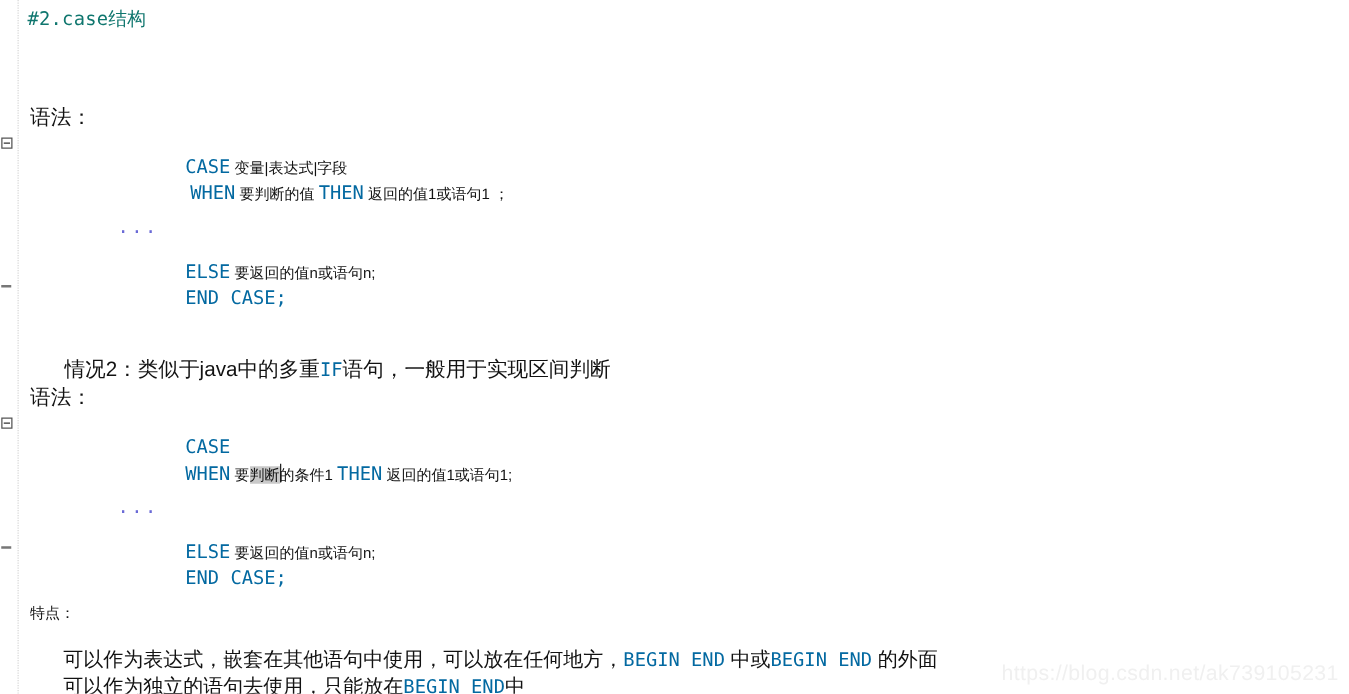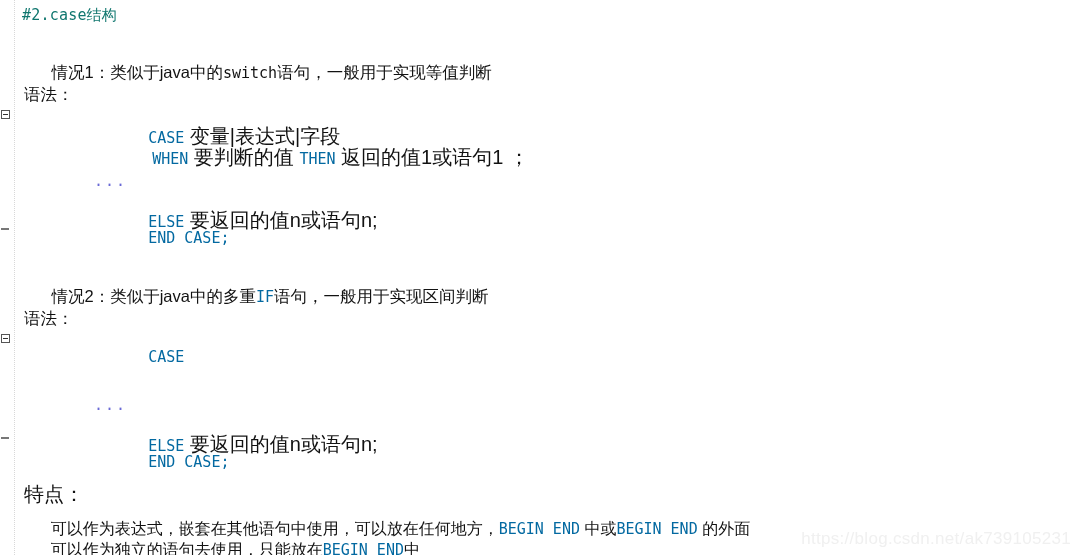--- a/index.html
+++ b/index.html
@@ -95,21 +95,21 @@
     font-family: "DejaVu Sans Mono", "Liberation Mono", monospace;
     font-size: 15px;
     color: #151515;
   }
   .kw {
     color: #0369a1;
     font-family: "DejaVu Sans Mono", "Liberation Mono", monospace;
   }
   .cn {
     font-family: "Liberation Sans", "DejaVu Sans", sans-serif;
-    font-size: 20px;
+    font-size: 12px;
     color: #121212;
   }
   .sel {
     background: #c9c9c9;
     color: #121212;
   }
   .caret {
     display: inline-block;
     width: 1px;
     height: 15px;
@@ -144,23 +144,20 @@
     <div class="fold-box" style="top:110px;"></div>
     <div class="fold-end" style="top:228px;"></div>
     <div class="fold-box" style="top:334px;"></div>
     <div class="fold-end" style="top:437px;"></div>
   </div>
 
   <div id="content">
 
     <div class="line heading" style="left:0px; top:8px;">#2.case结构</div>
 
-    <div class="line body-text" style="left:2px; top:47px;">
-      <span>情况1：类似于java中的</span><span class="mono">switch</span><span>语句，一般用于实现等值判断</span>
-    </div>
 
     <div class="line body-text" style="left:2px; top:86px;">语法：</div>
 
     <div class="line code" style="left:72px; top:111px;">
       <span class="kw">CASE</span><span class="cn"> 变量|表达式|字段</span>
     </div>
     <div class="line code" style="left:76px; top:132px;">
       <span class="kw">WHEN</span><span class="cn"> 要判断的值 </span><span class="kw">THEN</span><span class="cn"> 返回的值1或语句1 ；</span>
     </div>
     <div class="line dots" style="left:72px; top:174px;">...</div>
@@ -173,29 +170,32 @@
 
     <div class="line body-text" style="left:2px; top:271px;">
       <span>情况2：类似于java中的多重</span><span class="mono kw">IF</span><span>语句，一般用于实现区间判断</span>
     </div>
 
     <div class="line body-text" style="left:2px; top:310px;">语法：</div>
 
     <div class="line code" style="left:72px; top:335px;">
       <span class="kw">CASE</span>
     </div>
+    <div class="line code" style="left:72px; top:356px;">
+      <span class="kw">WHEN</span><span class="cn"> 要</span><span class="cn sel">判断</span><span class="caret"></span><span class="cn">的条件1 </span><span class="kw">THEN</span><span class="cn"> 返回的值1或语句1;</span>
+    </div>
     <div class="line dots" style="left:72px; top:398px;">...</div>
     <div class="line code" style="left:72px; top:419px;">
       <span class="kw">ELSE</span><span class="cn"> 要返回的值n或语句n;</span>
     </div>
     <div class="line code" style="left:72px; top:440px;">
       <span class="kw">END CASE;</span>
     </div>
 
-    <div class="line body-text" style="left:2px; top:484px; font-size:20px;">特点：</div>
+    <div class="line body-text" style="left:2px; top:484px; font-size:12px;">特点：</div>
     <div class="line body-text" style="left:2px; top:505px; font-size:16px;text-align:center;">
       <span>可以作为表达式，嵌套在其他语句中使用，可以放在任何地方，</span><span class="mono kw">BEGIN END</span><span> 中或</span><span class="mono kw">BEGIN END</span><span> 的外面</span>
     </div>
     <div class="line body-text" style="left:2px; top:526px; font-size:16px;">
       <span>可以作为独立的语句去使用，只能放在</span><span class="mono kw">BEGIN END</span><span>中</span>
     </div>
 
   </div>
 
   <div id="watermark">https://blog.csdn.net/ak739105231</div>

